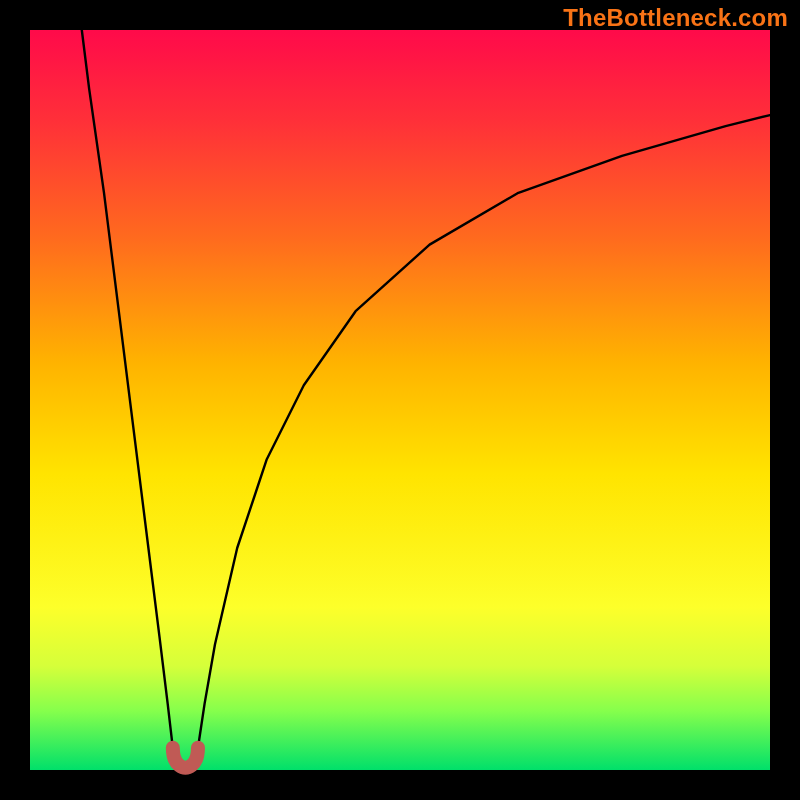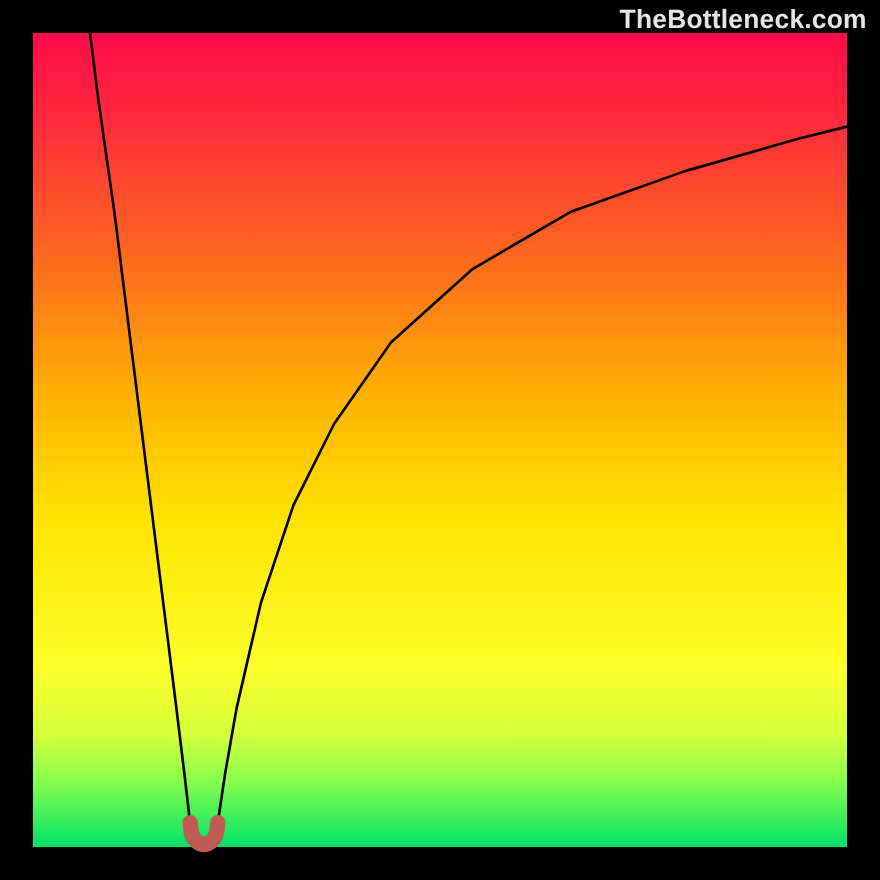--- a/index.html
+++ b/index.html
@@ -18,21 +18,21 @@
     height: 800px;
     background: #000;
   }
   .watermark {
     position: absolute;
     top: 4px;
     right: 12px;
     font-family: Arial, Helvetica, sans-serif;
     font-size: 24px;
     font-weight: 600;
-    color: #e5e5e5;
+    color: #f97316;
     letter-spacing: 0.2px;
   }
   svg {
     display: block;
   }
 </style>
 </head>
 <body>
 
 <div class="frame">

